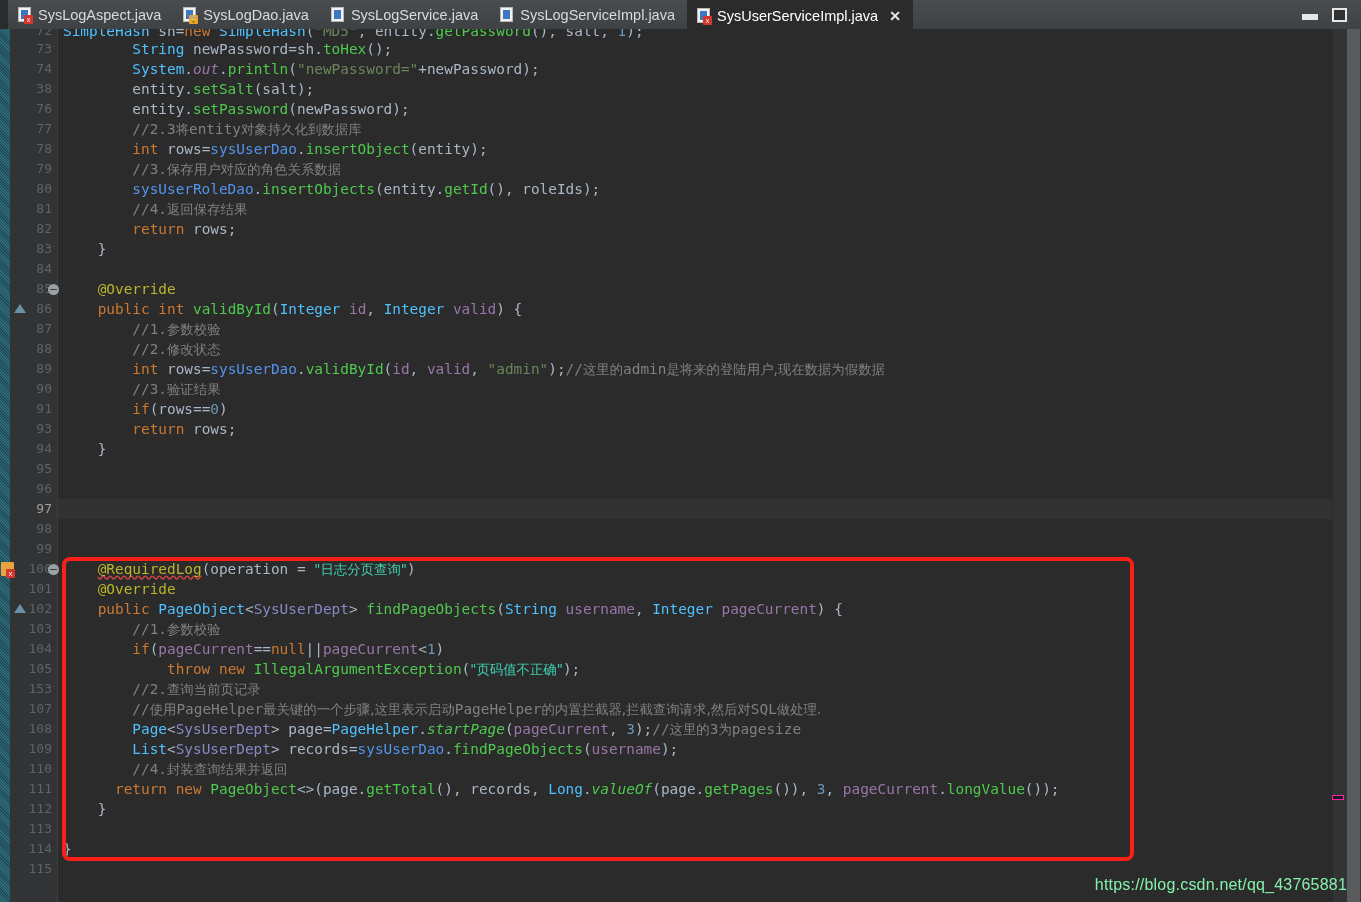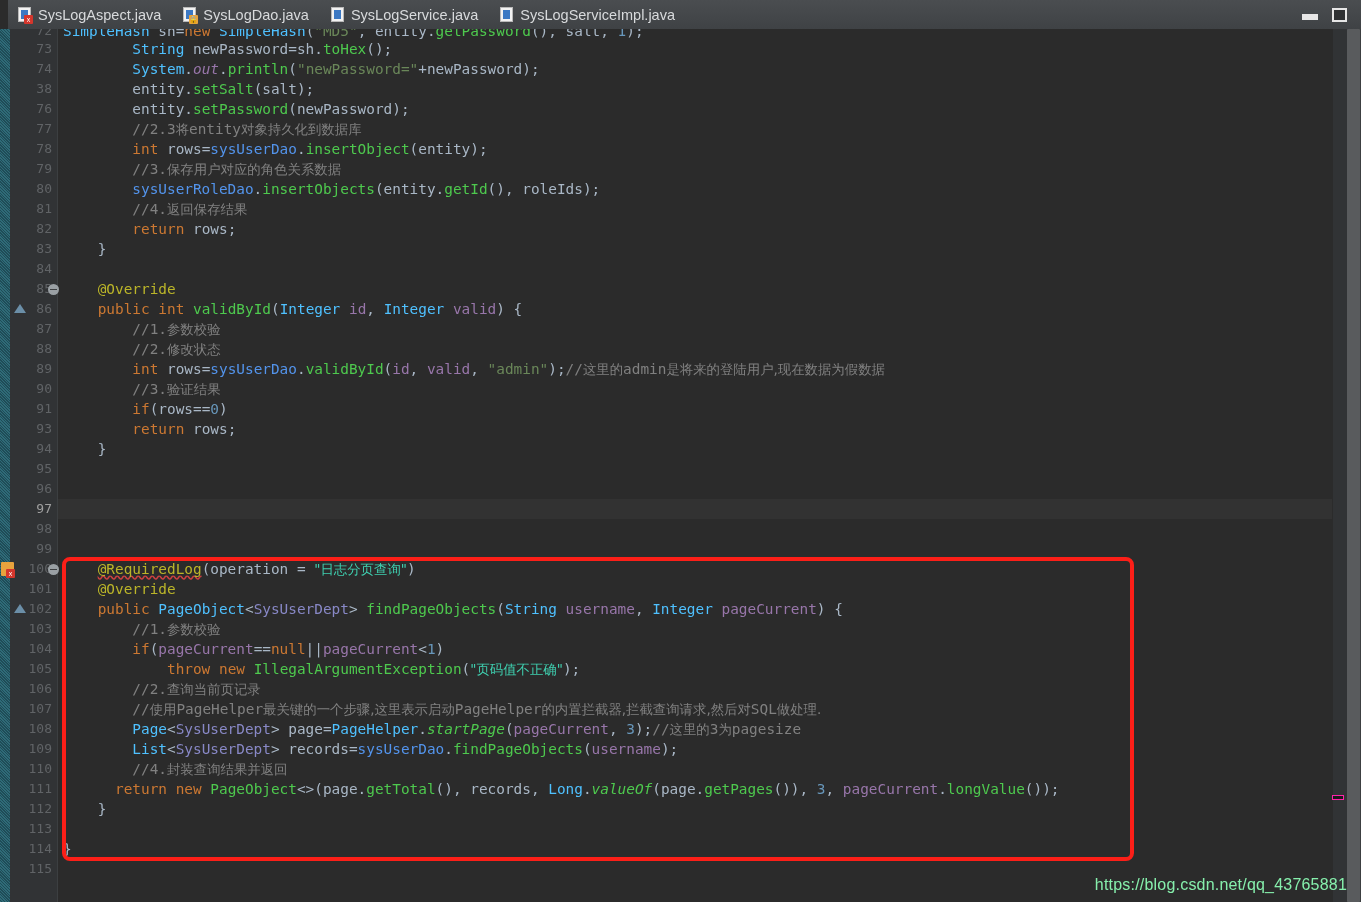--- a/index.html
+++ b/index.html
@@ -316,20 +316,27 @@
       <span>SysLogDao.java</span>
     </div>
     <div class="tab">
       <span class="jicon"></span>
       <span>SysLogService.java</span>
     </div>
     <div class="tab">
       <span class="jicon"></span>
       <span>SysLogServiceImpl.java</span>
     </div>
+    <div class="tab active">
+      <span class="jicon">
+          <span class="badge badge-red">x</span>
+        </span>
+      <span>SysUserServiceImpl.java</span>
+      <span class="tab-close">✕</span>
+    </div>
   </div>
 
   <div class="winbtns">
     <div class="wb wb-min"></div>
     <div class="wb wb-max"></div>
   </div>
 
   <div class="editor">
     <div class="changebar"></div>
     <div class="gutter"></div>
@@ -502,21 +509,21 @@
         <span class="lineno">104</span>
         <div class="codecell">        <span class="kw">if</span>(<span class="fld">pageCurrent</span>==<span class="kw">null</span>||<span class="fld">pageCurrent</span>&lt;<span class="num">1</span>)</div>
       </div>
 
       <div class="row">
         <span class="lineno">105</span>
         <div class="codecell">            <span class="kw">throw</span> <span class="kw">new</span> <span class="mth">IllegalArgumentException</span>(<span class="strcn cn">"页码值不正确"</span>);</div>
       </div>
 
       <div class="row">
-        <span class="lineno">106</span>
+        <span class="lineno">153</span>
         <div class="codecell">        <span class="cmt">//2.<span class="cn">查询当前页记录</span></span></div>
       </div>
 
       <div class="row">
         <span class="lineno">107</span>
         <div class="codecell">        <span class="cmt">//<span class="cn">使用</span>PageHelper<span class="cn">最关键的一个步骤,这里表示启动</span>PageHelper<span class="cn">的内置拦截器,拦截查询请求,然后对</span>SQL<span class="cn">做处理.</span></span></div>
       </div>
 
       <div class="row">
         <span class="lineno">108</span>

